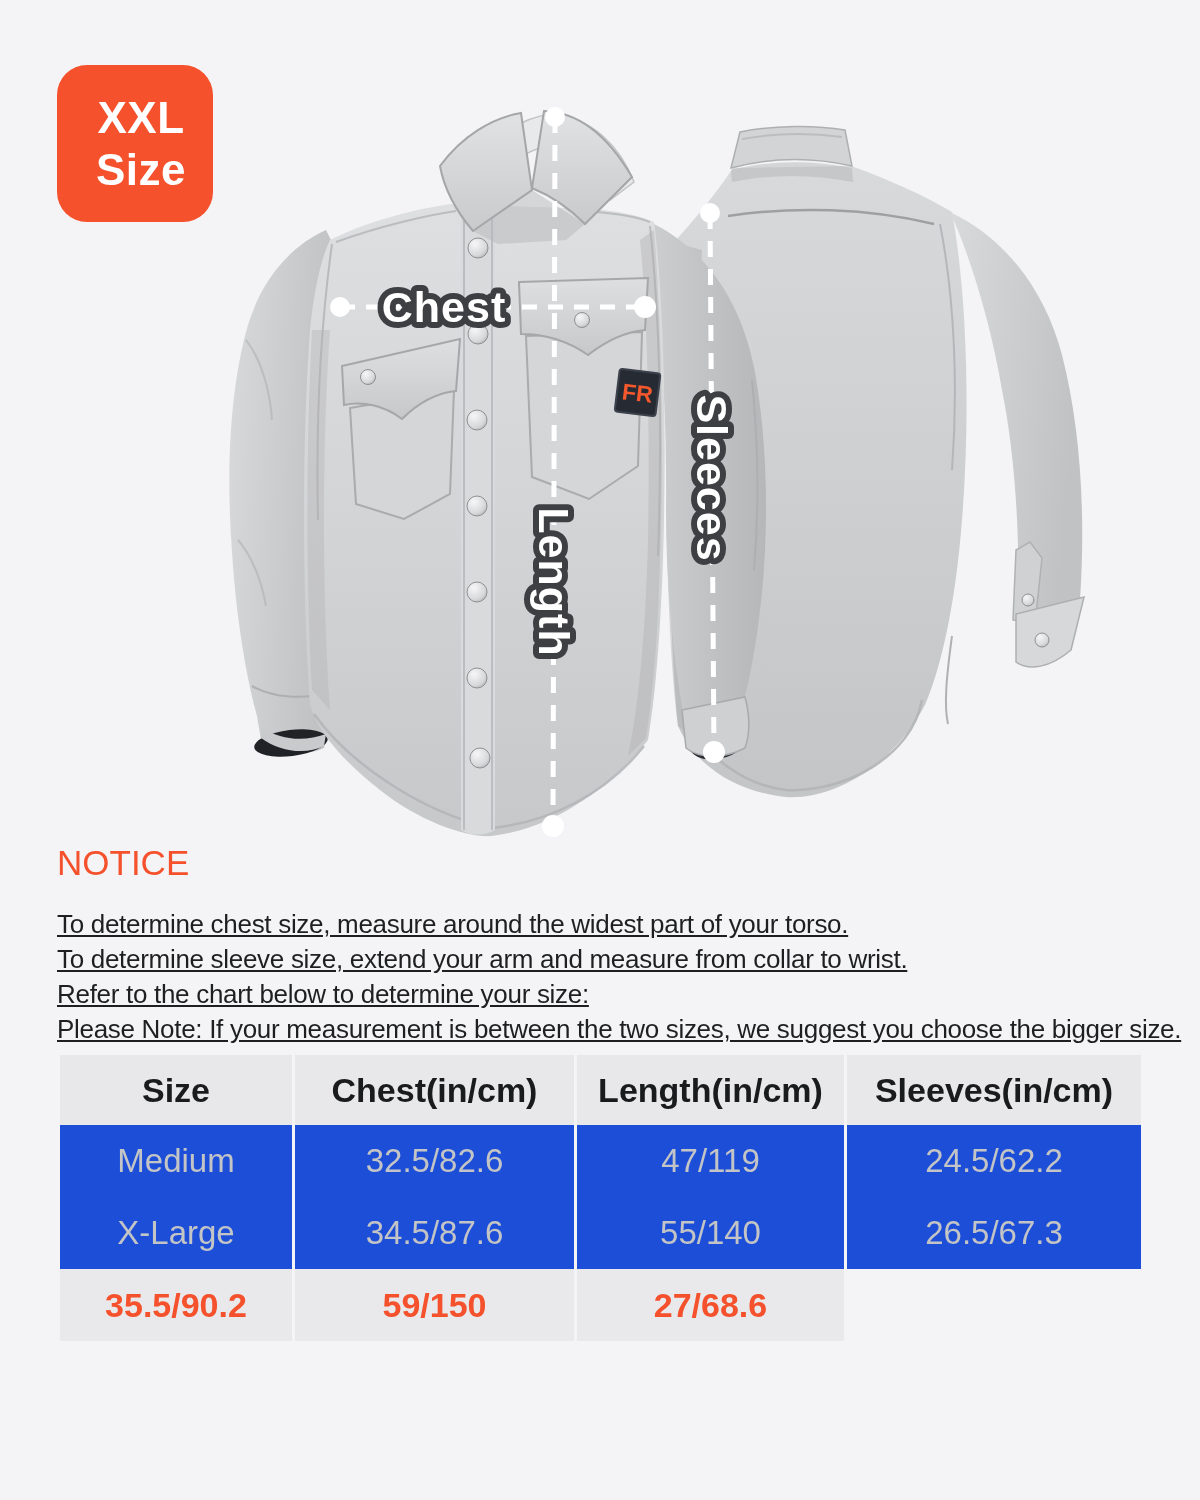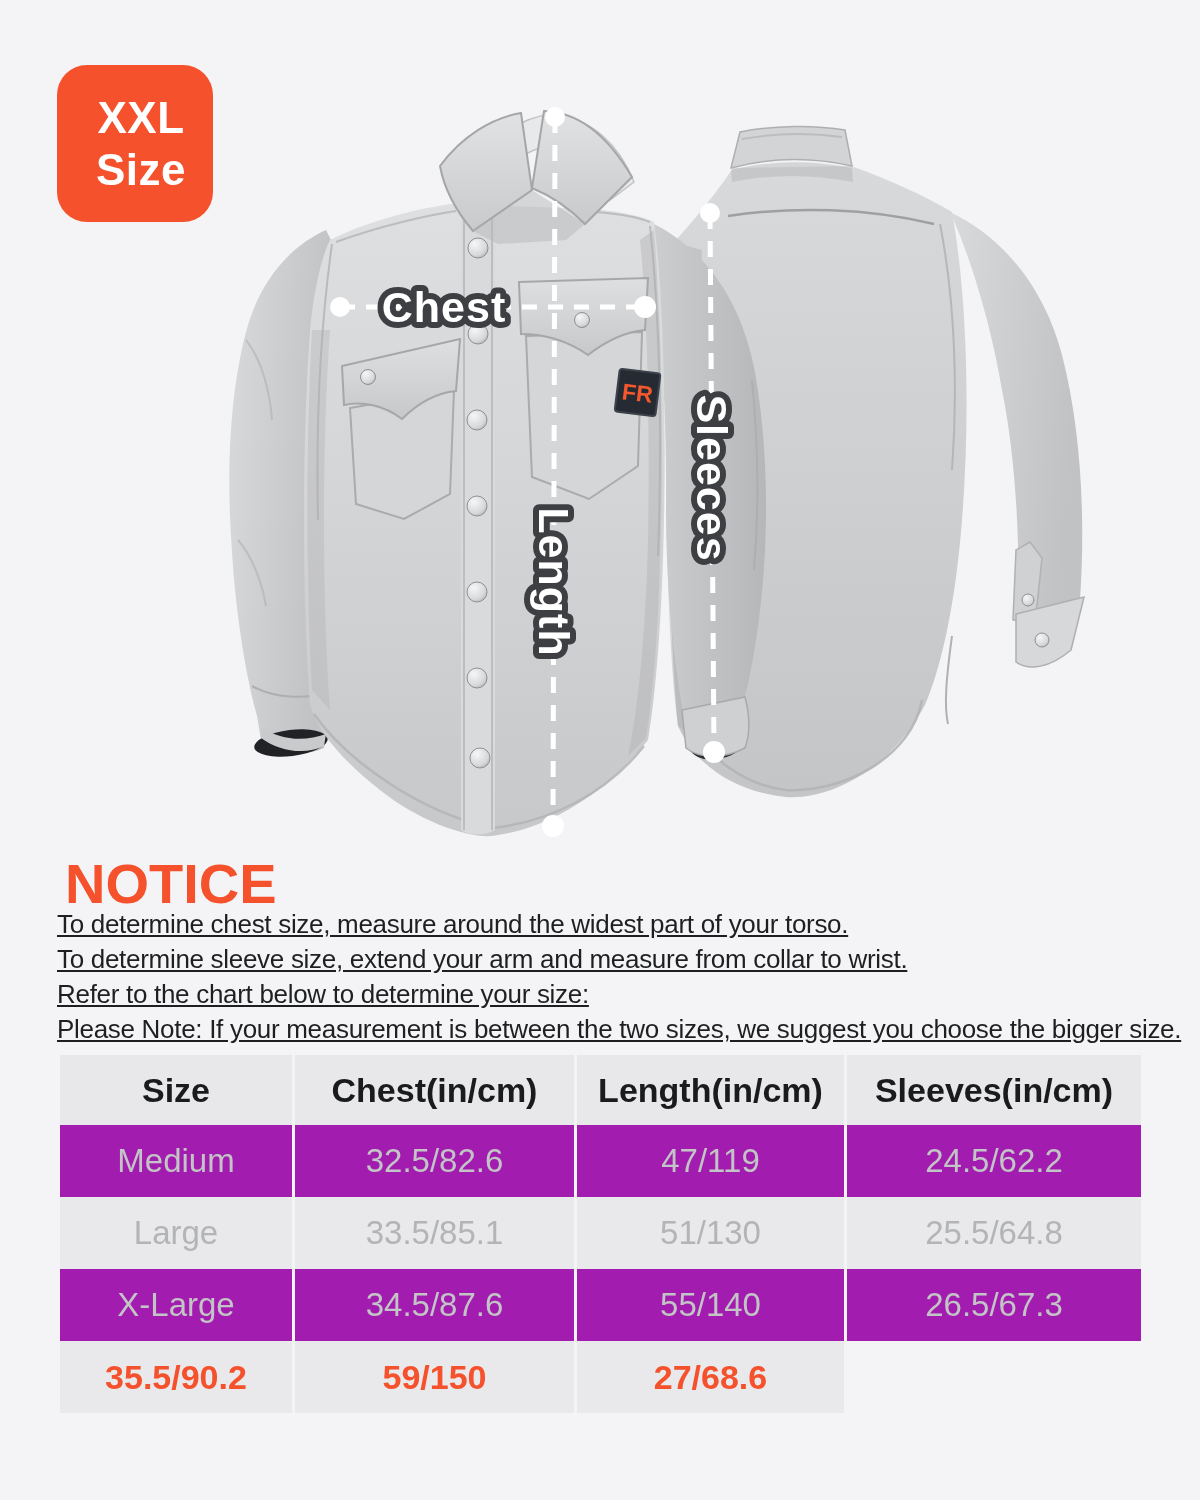--- a/index.html
+++ b/index.html
@@ -21,40 +21,40 @@
   .shirt-svg{ position:absolute; left:0; top:0; width:1200px; height:900px; }
   .shirt-svg text{ font-family:"Liberation Sans", sans-serif; }
   .measure-label{
     font-size:43px; font-weight:700; fill:#fff;
     stroke:#3e3f42; stroke-width:12px; stroke-linejoin:round;
     paint-order:stroke; letter-spacing:1px;
   }
   .dash{ stroke:#fff; stroke-width:5; fill:none; }
   
   .notice-title{
-    position:absolute; left:57px; top:843px; margin:8px;
-    font-size:56px; font-weight:700; color:var(--accent); letter-spacing:0;
+    position:absolute; left:57px; top:843px; margin:0;
+    font-size:35px; font-weight:400; color:var(--accent); letter-spacing:0;
   }
   .notice-text{ position:absolute; left:57px; top:907px; width:1120px; }
   .notice-text p{
     margin:0; font-size:26px; line-height:35px; color:#1e1f21;
     letter-spacing:-0.3px; white-space:nowrap;text-decoration:underline;
   }
   
   .size-table{ position:absolute; left:60px; top:1055px; width:1081px; }
   .trow{
     display:grid; grid-template-columns:232px 279px 267px 294px;
     column-gap:3px; margin-bottom:0;
   }
   .trow .cell{
     display:flex; align-items:center; justify-content:center;
     font-size:33px;
   }
   .trow.header .cell{ height:70px; background:#e8e8ea; color:#1a1b1d; font-weight:700; font-size:34px; }
-  .trow.r-light .cell{ height:72px; background:#a21caf; color:#c3c4c6; }
+  .trow.r-light .cell{ height:72px; background:#1d4ed8; color:#c3c4c6; }
   .trow.r-dark  .cell{ height:72px; background:#e9e9eb; color:#b3b4b6; }
   .trow.highlight .cell{ color:var(--accent); font-weight:700; font-size:34px; }
 </style>
 </head>
 <body>
 
 <svg class="shirt-svg" viewBox="0 0 1200 900" aria-hidden="true">
   <defs>
     <linearGradient id="gBody" x1="0" y1="0" x2="0" y2="1">
       <stop offset="0" stop-color="#dedfe1"></stop>
@@ -208,26 +208,20 @@
     <div class="cell">Chest(in/cm)</div>
     <div class="cell">Length(in/cm)</div>
     <div class="cell">Sleeves(in/cm)</div>
   </div>
   <div class="trow r-light">
     <div class="cell">Medium</div>
     <div class="cell">32.5/82.6</div>
     <div class="cell">47/119</div>
     <div class="cell">24.5/62.2</div>
   </div>
-  <div class="trow r-dark">
-    <div class="cell">Large</div>
-    <div class="cell">33.5/85.1</div>
-    <div class="cell">51/130</div>
-    <div class="cell">25.5/64.8</div>
-  </div>
   <div class="trow r-light">
     <div class="cell">X-Large</div>
     <div class="cell">34.5/87.6</div>
     <div class="cell">55/140</div>
     <div class="cell">26.5/67.3</div>
   </div>
   <div class="trow r-dark highlight">
     <div class="cell">35.5/90.2</div>
     <div class="cell">59/150</div>
     <div class="cell">27/68.6</div>

